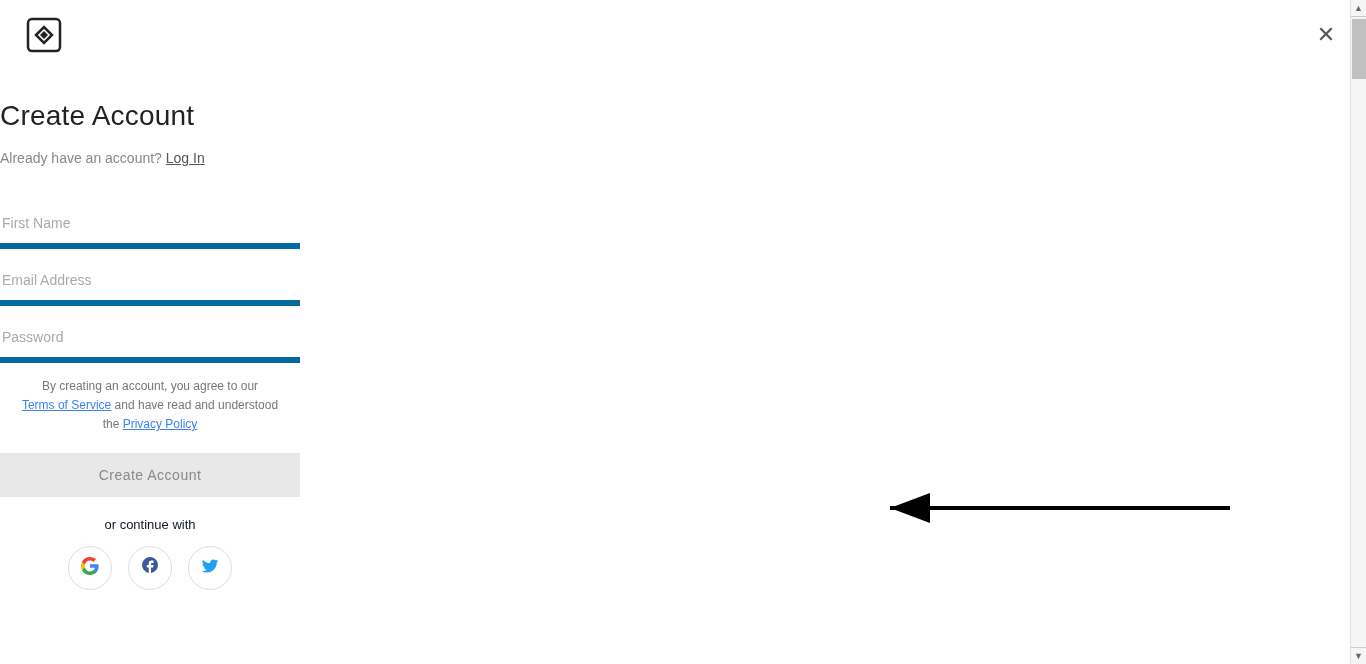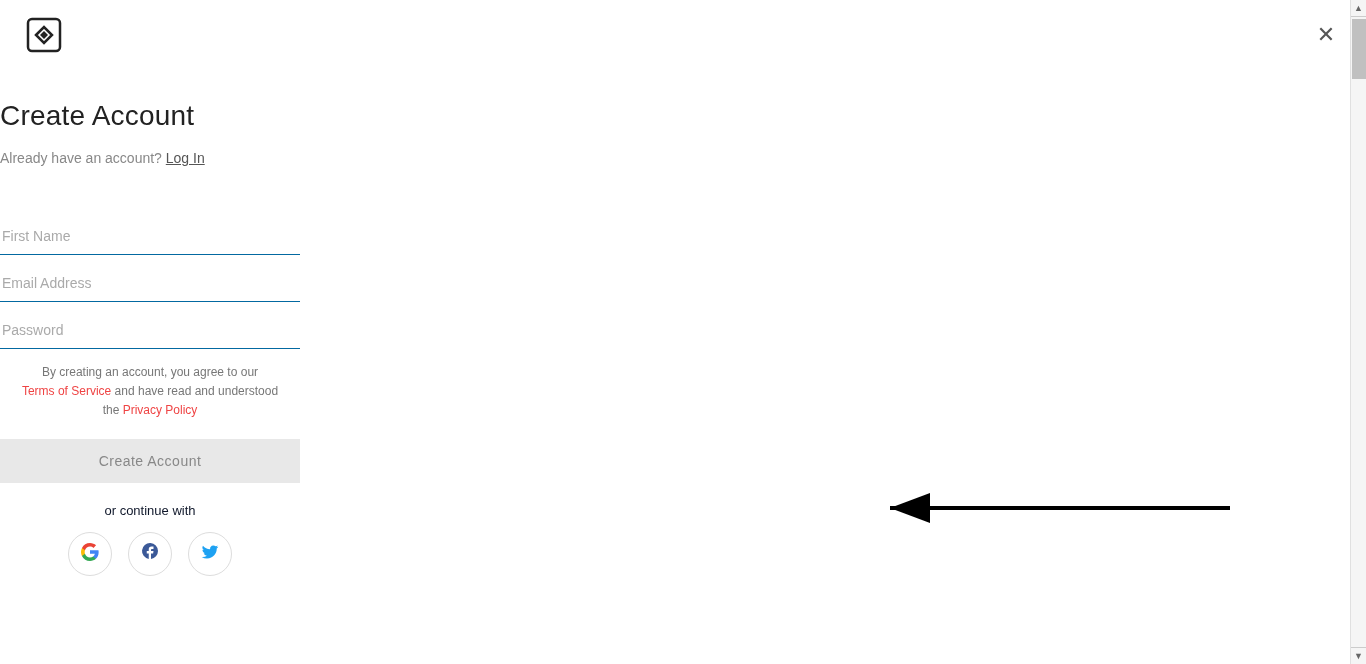--- a/index.html
+++ b/index.html
@@ -67,43 +67,43 @@
       font-size: 28px;
       font-weight: 400;
       color: #222;
       margin-bottom: 18px;
       letter-spacing: 0.2px;
     }
 
     .login-prompt {
       font-size: 14px;
       color: #888;
-      margin-bottom: 52px;
+      margin-bottom: 36px;
     }
 
     .login-prompt a {
       color: #555;
       text-decoration: underline;
       cursor: pointer;
     }
 
     
     .form {
       width: 300px;
       display: flex;
       flex-direction: column;
       gap: 0;
     }
 
     .form-input {
       width: 100%;
       border: none;
-      border-bottom: 1px solid #0369a1;
+      border-bottom: 6px solid #0369a1;
       padding: 10px 2px;
-      font-size: 14px;
+      font-size: 18px;
       color: #333;
       background: transparent;
       outline: none;
       margin-bottom: 10px;
     }
 
     .form-input::placeholder {
       color: #aaa;
       font-size: 14px;
     }
@@ -111,21 +111,22 @@
     .terms-text {
       font-size: 12px;
       color: #777;
       text-align: center;
       line-height: 1.6;
       margin-top: 4px;
       margin-bottom: 18px;
     }
 
     .terms-text a {
-      color: #ef4444;
+      color: #3b82f6;
+      text-decoration: underline;
       cursor: pointer;
     }
 
     .create-account-btn {
       width: 100%;
       padding: 14px;
       background: #e8e8e8;
       border: none;
       font-size: 14px;
       color: #888;

